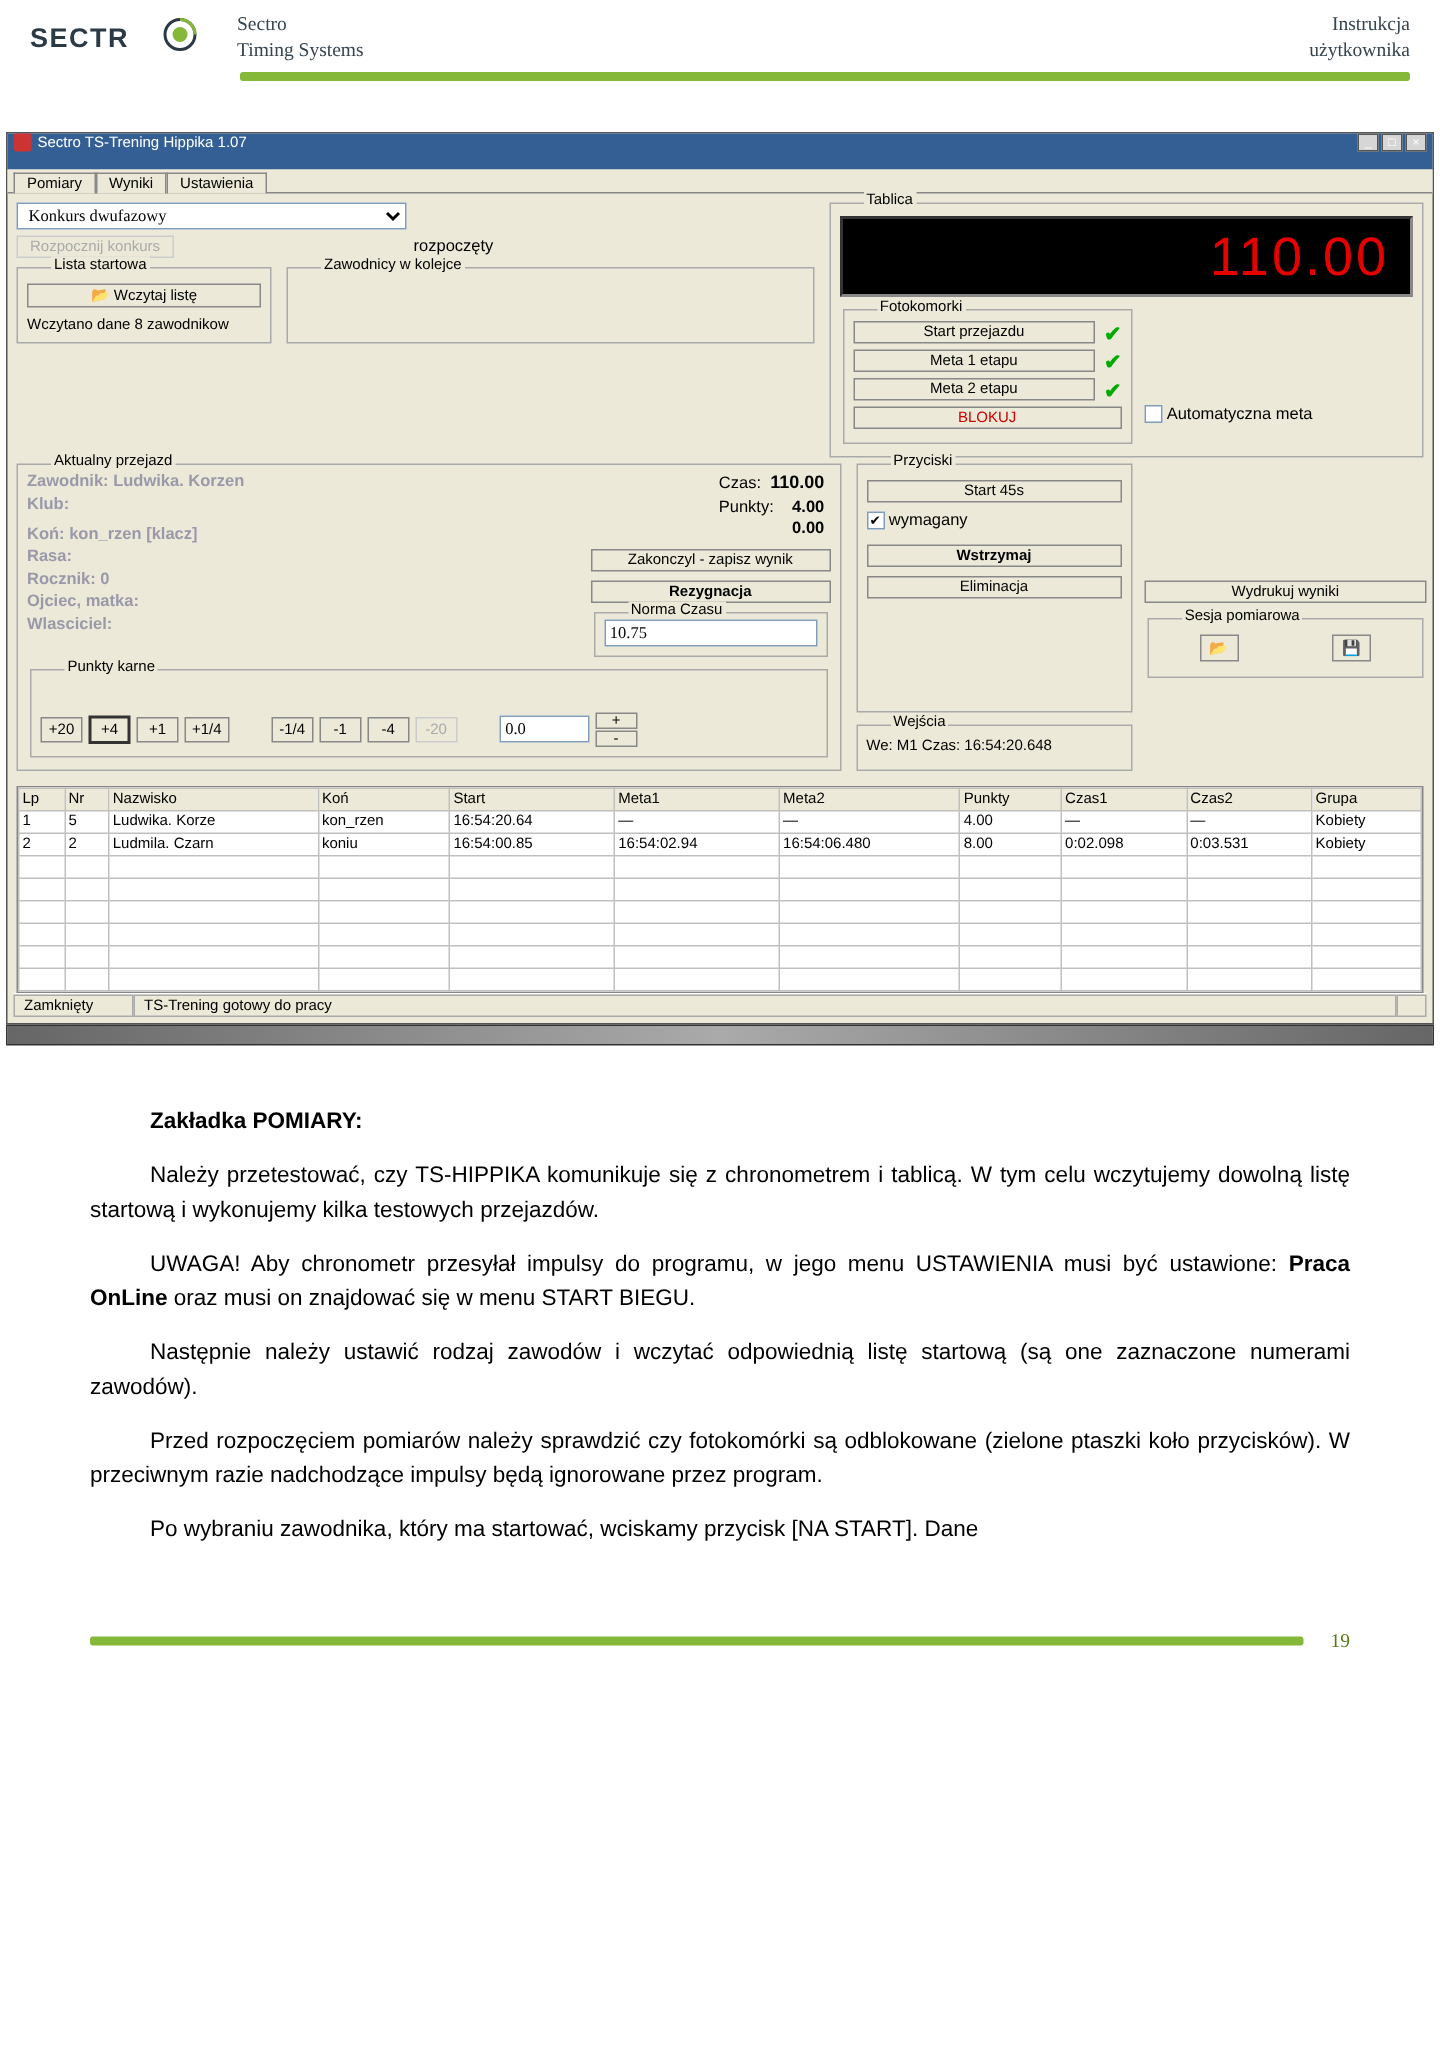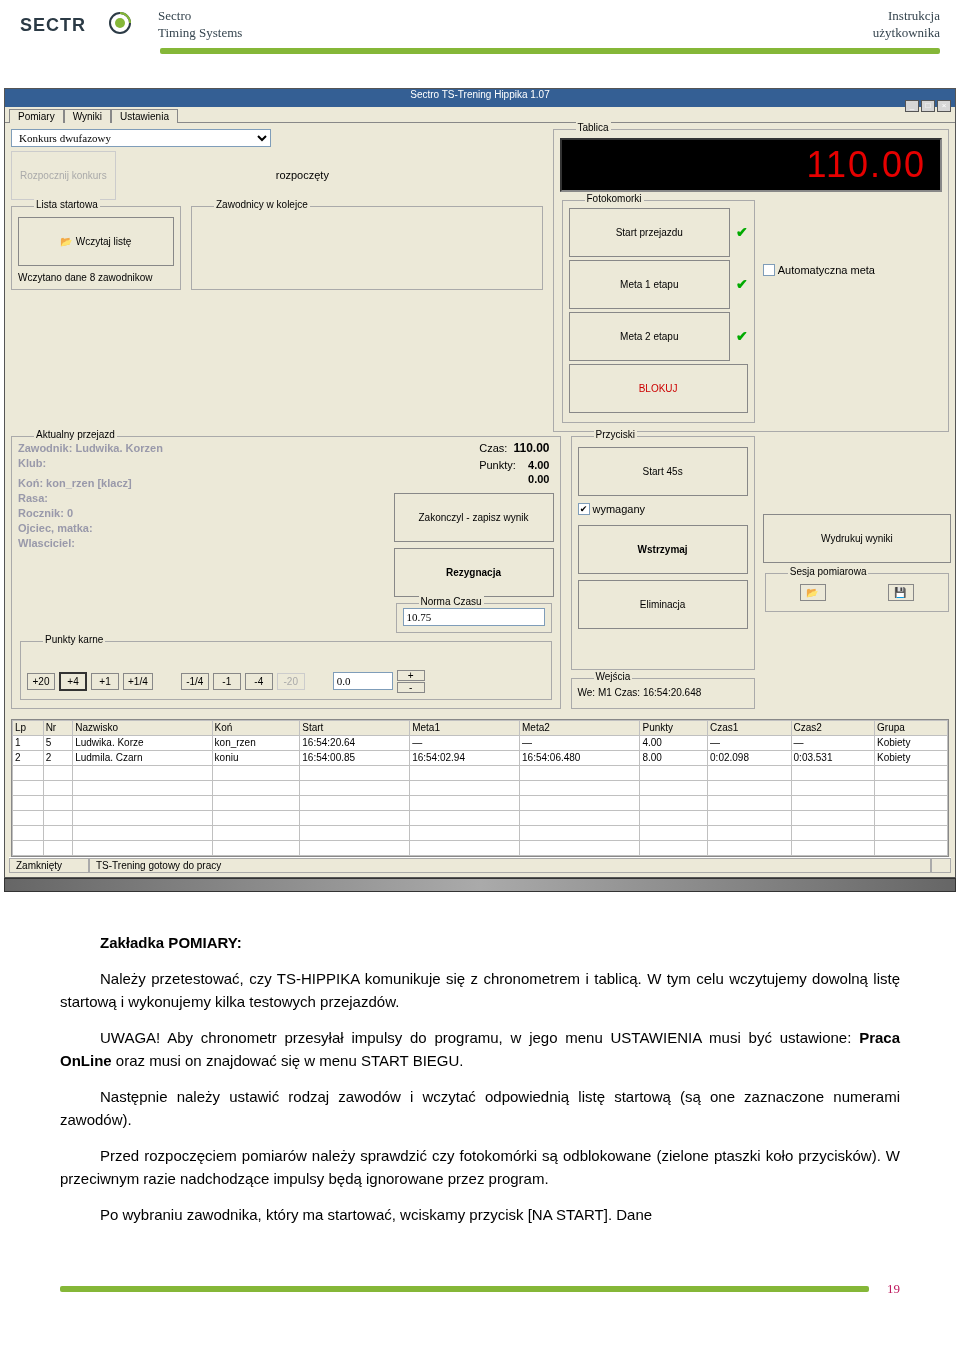--- a/index.html
+++ b/index.html
@@ -11,35 +11,35 @@
   .doc-logo { display: flex; align-items: center; margin-right: 8px; }
   .doc-logo-svg { width: 120px; height: 28px; }
   .doc-header-left { font-family: 'Comic Sans MS', cursive; font-size: 13px; color: #36454f; line-height: 1.3; margin-left: 10px; }
   .doc-header-right { margin-left: auto; text-align: right; font-family: 'Comic Sans MS', cursive; font-size: 13px; color: #36454f; line-height: 1.3; }
   .doc-rule-wrap { padding: 0 20px 4px; }
   .doc-rule { height: 6px; background: #85b738; border-radius: 2px; margin-left: 140px; }
 
   
   .screenshot-wrap { margin: 30px 4px 20px; position: relative; }
   .winxp { background: #ece9d8; border: 1px solid #555; font-family: Tahoma, sans-serif; font-size: 11px; color: #000; }
-  .titlebar { background: #345f94; color: #fff; display: flex; align-items: center; height: 18px; padding: 0 4px; font-size: 10px; flex-direction: column; }
+  .titlebar { background: #345f94; color: #fff; display: flex; align-items: flex-end; height: 18px; padding: 12px 4px; font-size: 10px; }
   .titlebar-icon { width: 12px; height: 12px; background: #c33; margin-right: 4px; border-radius: 2px; }
   .titlebar-btns { margin-left: auto; display: flex; gap: 2px; }
   .titlebar-btn { width: 14px; height: 12px; background: #d6d6d6; border: 1px solid #555; font-size: 8px; text-align: center; line-height: 10px; }
   .menutabs { display: flex; gap: 0; padding: 2px 4px 0; background: #ece9d8; }
   .menutab { padding: 1px 8px; border: 1px solid #888; border-bottom: none; background: #ece9d8; font-size: 10px; }
   .menutab.active { position: relative; z-index: 2; }
   .tab-body { border-top: 1px solid #888; padding: 4px; margin-top: -1px; }
 
   .row { display: flex; gap: 6px; }
   .fieldset { border: 1px solid #aaa; padding: 4px 6px 6px; margin: 2px; position: relative; }
   .fs-label { position: absolute; top: -8px; left: 22px; background: #ece9d8; padding: 0 2px; font-size: 10px; }
 
   select, input[type=text] { background: #fff; border: 1px solid #7f9db9; font-family: Tahoma; font-size: 11px; height: 18px; padding: 1px 3px; }
-  .xpbtn { background: #ece9d8; border: 1px solid #888; padding: 18px 8px; font-size: 10px; min-width: 60px; text-align: center; cursor: pointer; }
+  .xpbtn { background: #ece9d8; border: 1px solid #888; padding: 1px 8px; font-size: 10px; min-width: 60px; text-align: center; cursor: pointer; }
   .xpbtn.small { min-width: 26px; padding: 2px 4px; font-weight: bold; }
   .xpbtn.pressed { border: 2px solid #333; }
   .xpbtn.disabled { color: #aaa; border-color: #ccc; background: #ece9d8; }
   .xpbtn.big { font-weight: bold; }
 
   .display-board { background: #000; border: 2px inset #888; text-align: right; padding: 4px 14px; font-family: 'Arial Black', sans-serif; font-size: 36px; letter-spacing: 2px; color: #e60000; flex: 1; }
 
   .current-info { font-size: 11px; font-weight: bold; color: #99a; line-height: 1.35; }
   .czas-block { text-align: right; font-weight: bold; }
   .czas-label { font-weight: normal; margin-left: 43px; }
@@ -64,21 +64,21 @@
 
   
   .doc-body { padding: 20px 60px 40px; font-family: Tahoma, Arial, sans-serif; font-size: 15px; line-height: 1.5; color: #000; text-align: justify; }
   .doc-body h3 { font-size: 15px; font-weight: bold; margin-bottom: 14px; text-indent: 40px; }
   .doc-body p { margin-bottom: 14px; }
   .doc-body p.indent { text-indent: 40px; }
   .doc-body .bold { font-weight: bold; }
 
   .doc-footer { padding: 0 60px 20px; display: flex; align-items: center; }
   .doc-footer .rule2 { flex: 1; height: 6px; background: #85b738; border-radius: 2px; margin-right: 18px; }
-  .doc-footer .pagenum { font-family: 'Comic Sans MS', cursive; color: #be185d; font-size: 13px; }
+  .doc-footer .pagenum { font-family: 'Comic Sans MS', cursive; color: #4d7c0f; font-size: 13px; }
 
   .chk { display: inline-flex; align-items: center; gap: 3px; }
   .chk .box { width: 12px; height: 12px; border: 1px solid #7f9db9; background: #fff; font-size: 9px; text-align: center; line-height: 10px; }
 </style>
 </head>
 <body>
 
 <div class="page">
 
   <div class="doc-header">

